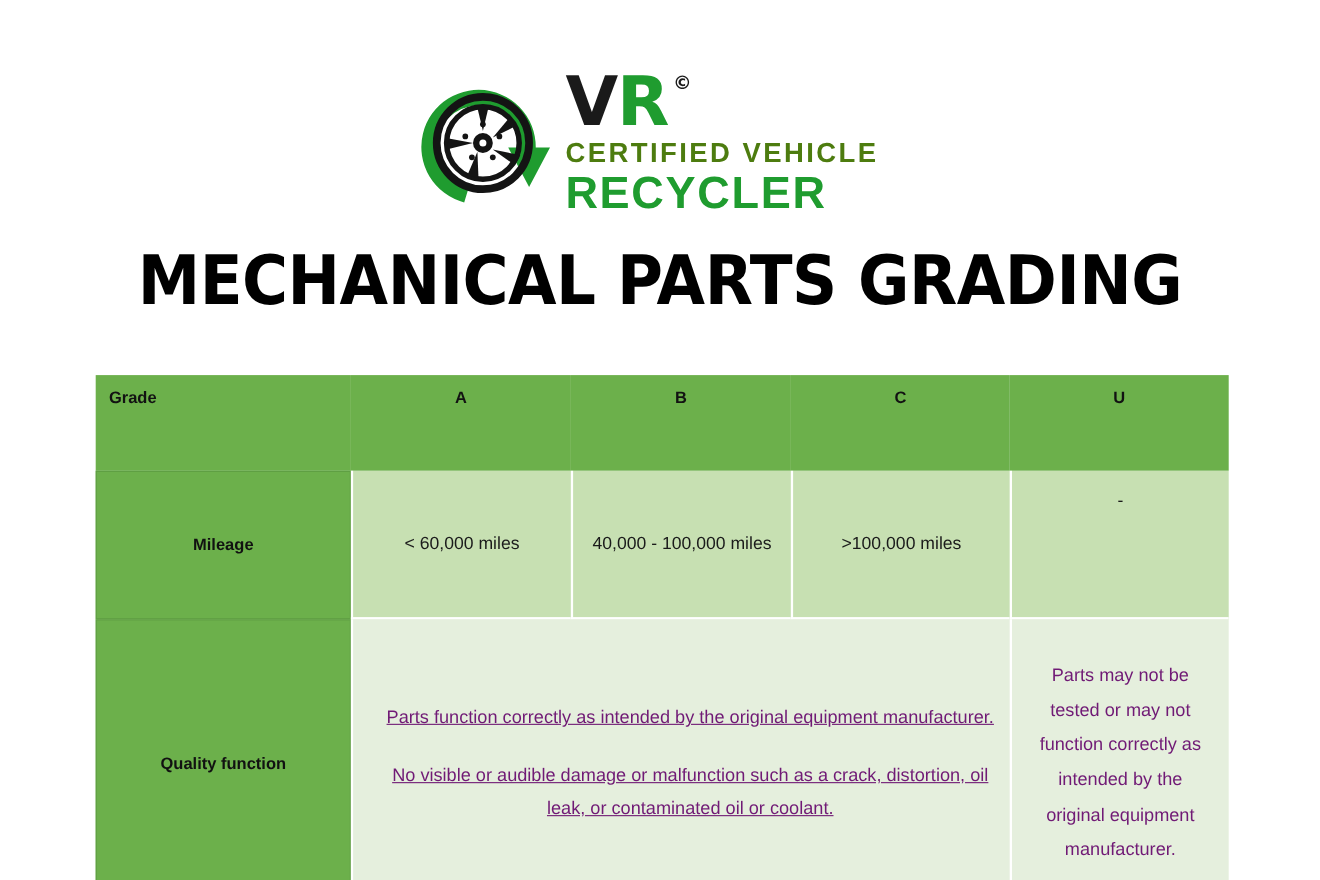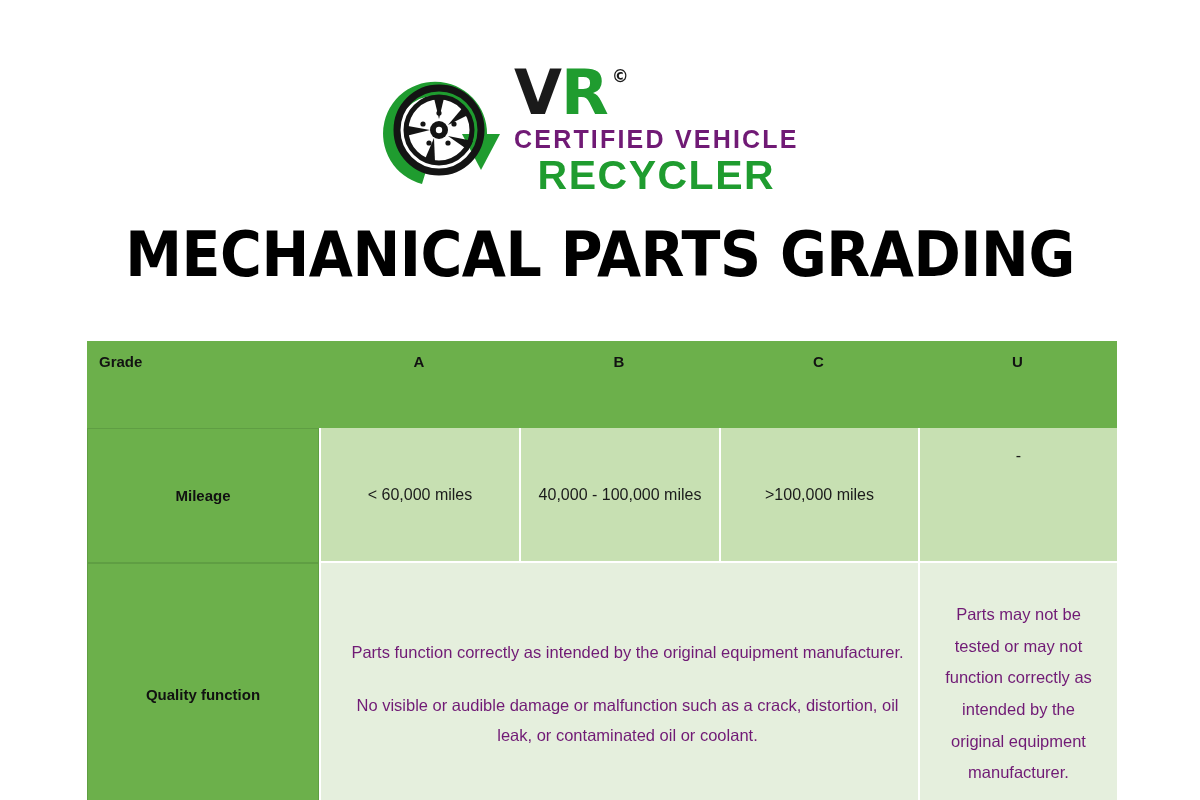--- a/index.html
+++ b/index.html
@@ -66,34 +66,33 @@
     margin-left: 4px;
     margin-top: 4px;
     color: #1a1a1a;
   }
 
   .certified-line {
     font-family: "Liberation Sans", sans-serif;
     font-size: 25px;
     font-weight: 700;
     letter-spacing: 2.2px;
-    color: #701a75;
+    color: #4d7c0f;
     margin-top: 4px;
     white-space: nowrap;
   }
 
   .recycler-line {
     font-family: "Liberation Sans", sans-serif;
     font-size: 41px;
     font-weight: 700;
     letter-spacing: 1.5px;
     color: #1f9c2f;
     margin-top: 3px;
     white-space: nowrap;
-    text-align: center;
   }
 
   
   .page-title {
     position: absolute;
     left: 0;
     top: 218px;
     width: 1200px;
     text-align: center;
     font-family: "DejaVu Sans", sans-serif;
@@ -176,21 +175,21 @@
   .quality-cell {
     background: #e5efdd;
     color: #701a75;
     font-size: 16.5px;
     text-align: center;
     vertical-align: top;
     line-height: 1.85;
     padding: 26px 22px 26px 18px;
     border-left: 2px solid #ffffff;
   }
-  .quality-cell p { margin: 0 0 22px 16px; }
+  .quality-cell p { margin: 0 0 22px 16px; text-decoration: underline; }
   .quality-cell p:last-child { margin-bottom: 0; }
 
   .quality-cell.narrow {
     font-size: 16.5px;
     padding: 22px 16px 22px 16px;
     line-height: 1.92;
   }
 
   .row-mileage td { height: 105px; }
   .row-quality td { height: 218px; }

